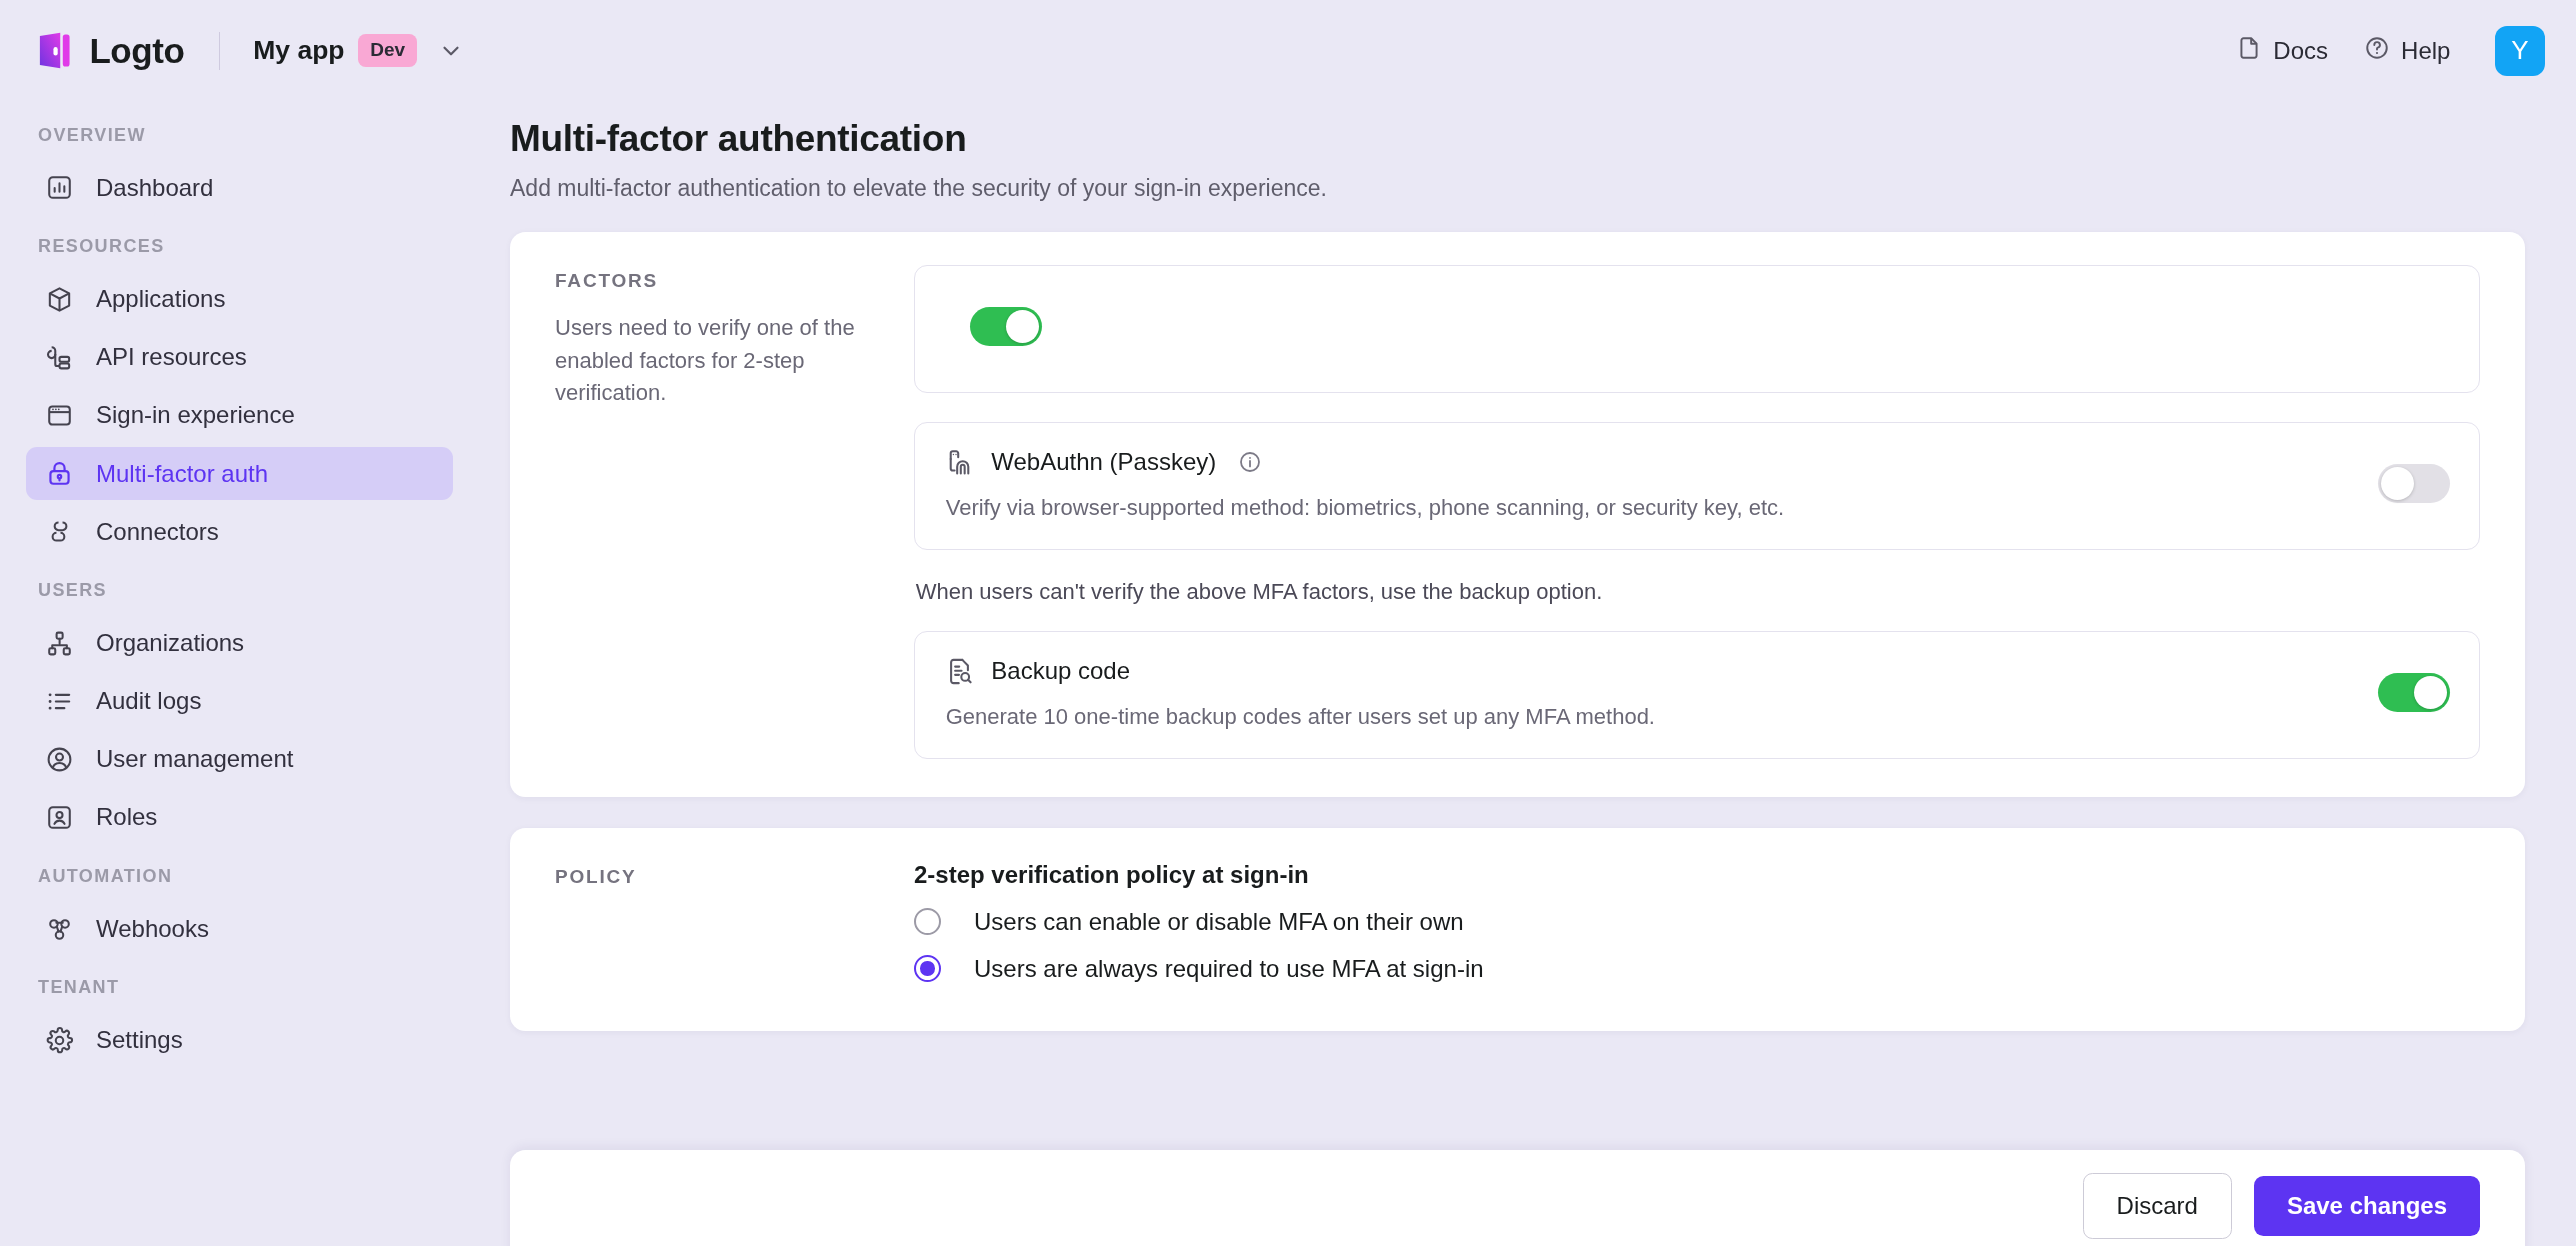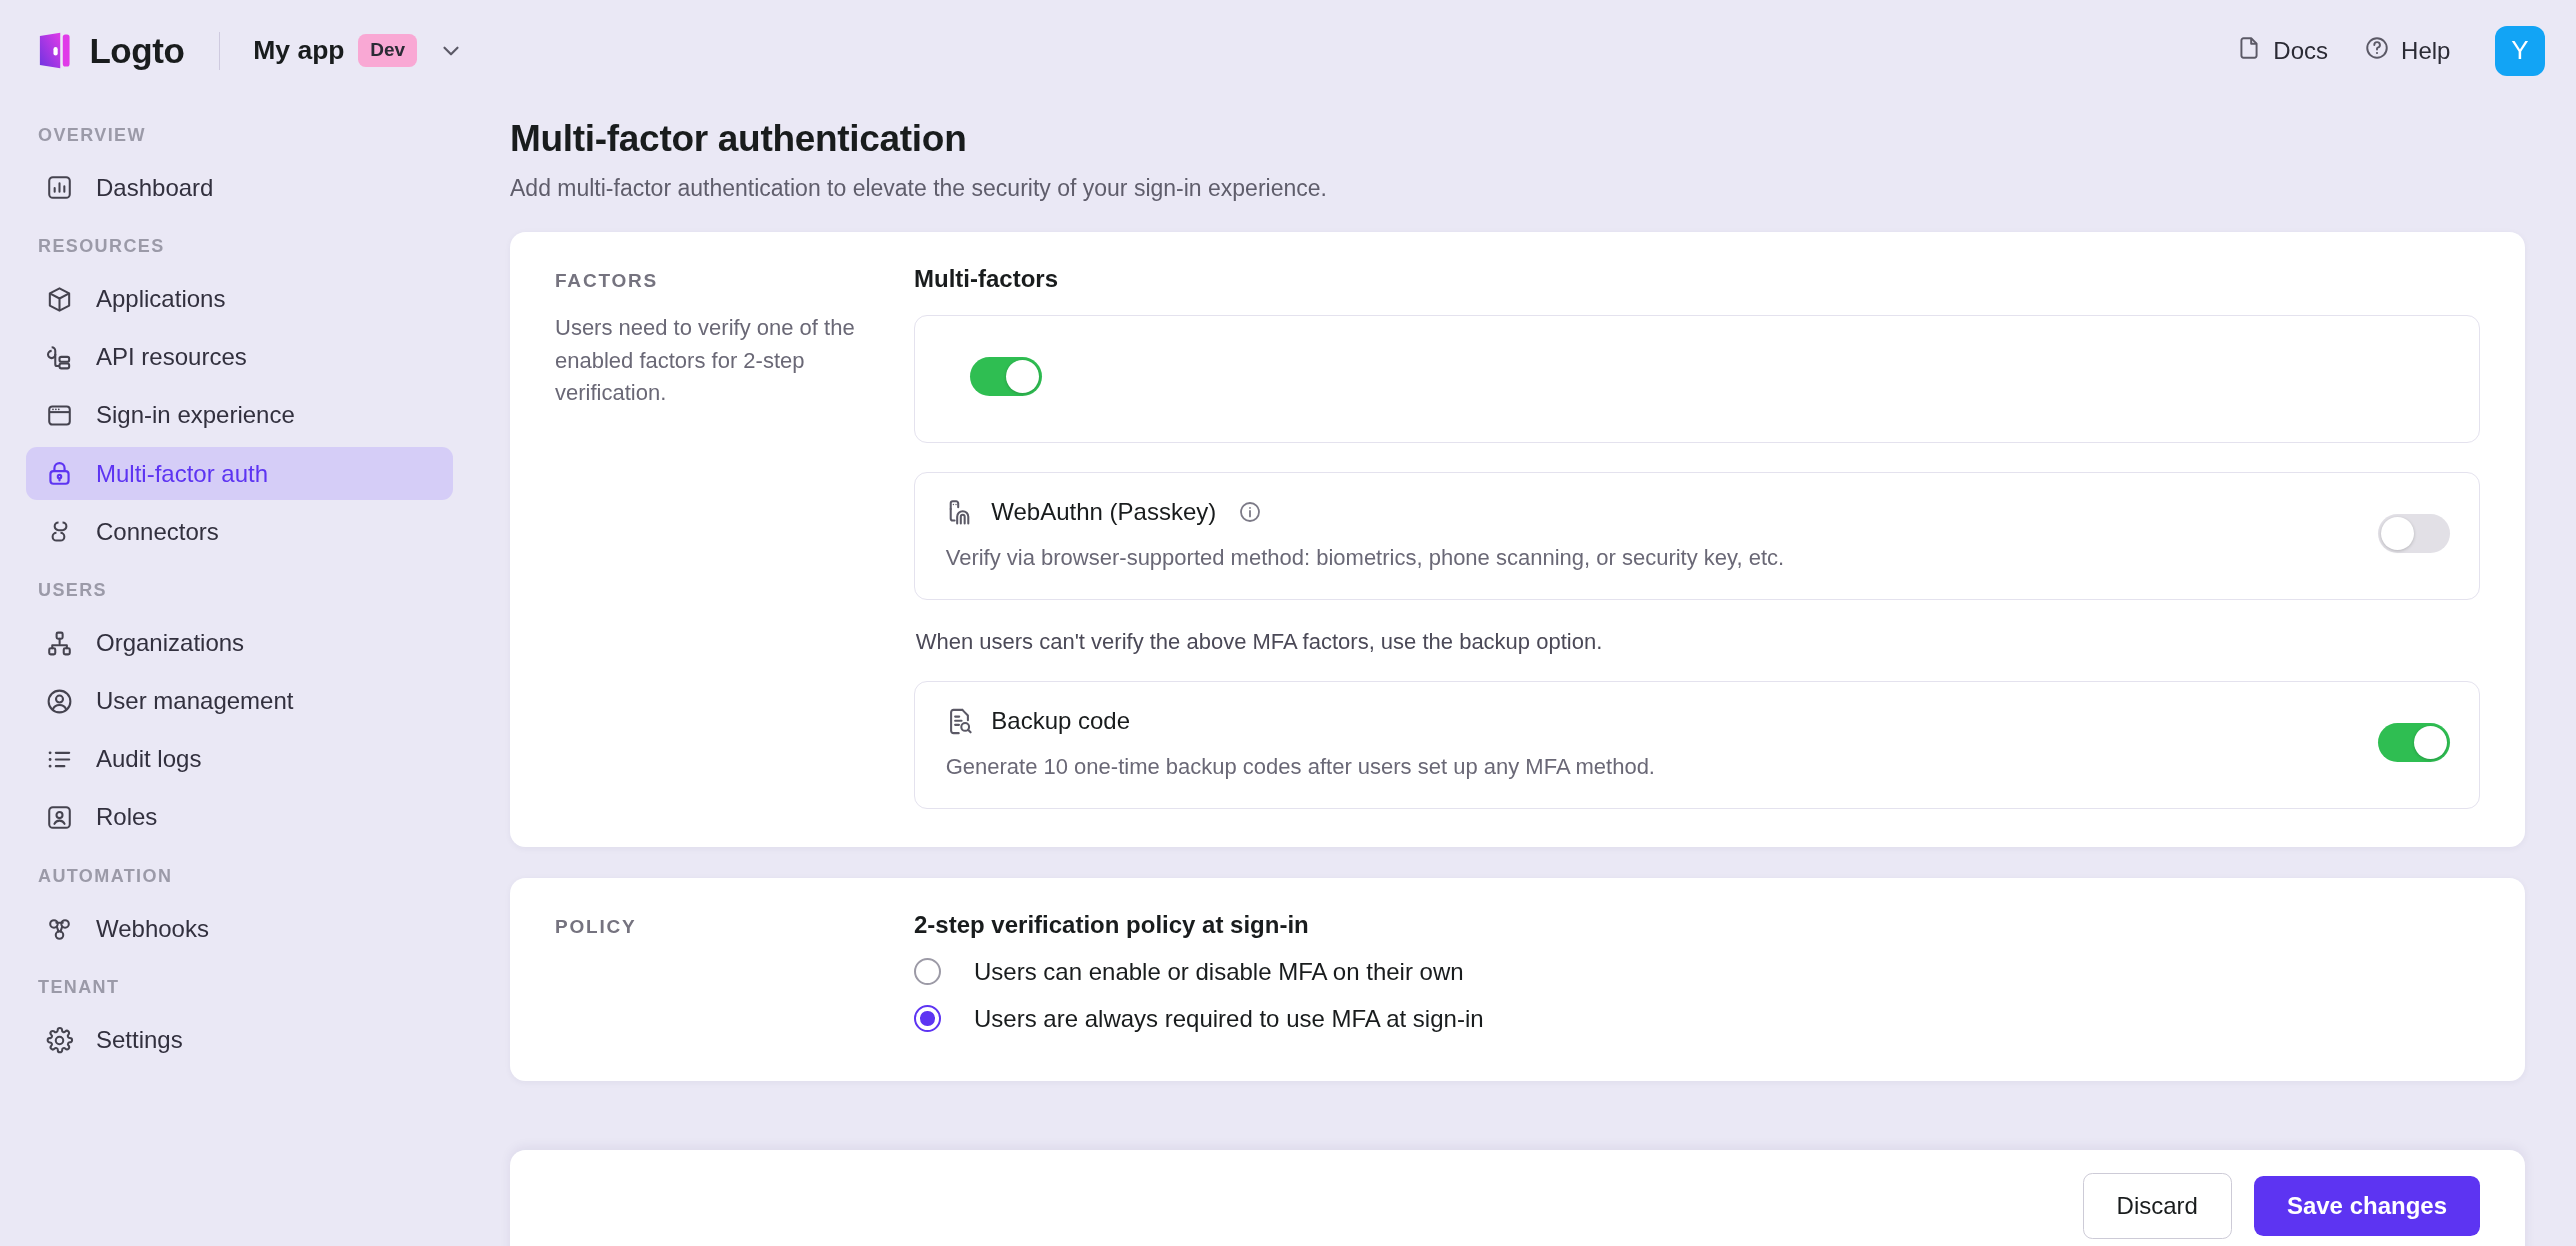--- a/index.html
+++ b/index.html
@@ -259,36 +259,36 @@
               <rect x="9.6" y="3" width="5" height="5" rx="1.2"></rect>
               <rect x="3.5" y="16" width="5" height="5" rx="1.2"></rect>
               <rect x="15.5" y="16" width="5" height="5" rx="1.2"></rect>
               <path d="M12.1 8v4M6 16v-2.6h12.1V16" stroke-linecap="round"></path>
             </svg>
         </span>
         <span class="nav-label">Organizations</span>
       </div>
       <div class="nav-item">
         <span class="nav-ico">
+          <svg viewBox="0 0 24 24" width="29" height="29" fill="none" stroke="#45434f" stroke-width="1.8" stroke-linecap="round">
+              <path d="M9 6.5h11M9 12h11M9 17.5h7"></path>
+              <path d="M4.2 6.5h.01M4.2 12h.01M4.2 17.5h.01" stroke-width="2.4"></path>
+            </svg>
+        </span>
+        <span class="nav-label">Audit logs</span>
+      </div>
+      <div class="nav-item">
+        <span class="nav-ico">
           <svg viewBox="0 0 24 24" width="29" height="29" fill="none" stroke="#45434f" stroke-width="1.7">
               <circle cx="12" cy="12" r="9"></circle>
               <circle cx="12" cy="10" r="2.9"></circle>
               <path d="M6.4 18.6a6.1 6.1 0 0 1 11.2 0" stroke-linecap="round"></path>
             </svg>
         </span>
         <span class="nav-label">User management</span>
-      </div>
-      <div class="nav-item">
-        <span class="nav-ico">
-          <svg viewBox="0 0 24 24" width="29" height="29" fill="none" stroke="#45434f" stroke-width="1.8" stroke-linecap="round">
-              <path d="M9 6.5h11M9 12h11M9 17.5h7"></path>
-              <path d="M4.2 6.5h.01M4.2 12h.01M4.2 17.5h.01" stroke-width="2.4"></path>
-            </svg>
-        </span>
-        <span class="nav-label">Audit logs</span>
       </div>
       <div class="nav-item">
         <span class="nav-ico">
           <svg viewBox="0 0 24 24" width="29" height="29" fill="none" stroke="#45434f" stroke-width="1.7" stroke-linejoin="round">
               <rect x="3.5" y="3.5" width="17" height="17" rx="3"></rect>
               <circle cx="12" cy="10" r="2.5"></circle>
               <path d="M7.8 17.3a4.6 4.6 0 0 1 8.4 0" stroke-linecap="round"></path>
             </svg>
         </span>
         <span class="nav-label">Roles</span>
@@ -326,21 +326,20 @@
         <div class="page-sub">Add multi-factor authentication to elevate the security of your sign-in experience.</div>
       </div>
 
       <section class="card" style="margin-top:30px;">
         <div class="card-pad">
           <div class="card-left">
             <div class="sec-label">FACTORS</div>
             <div class="sec-desc">Users need to verify one of the enabled factors for 2-step verification.</div>
           </div>
           <div class="card-right">
-            <div class="right-title">Multi-factors</div>
 
             <div class="factor-row">
               <div class="toggle on">
                   <span class="knob"></span>
                 </div>
             </div>
 
             <div class="factor-row">
               <div class="factor-main">
                 <div class="factor-head">

